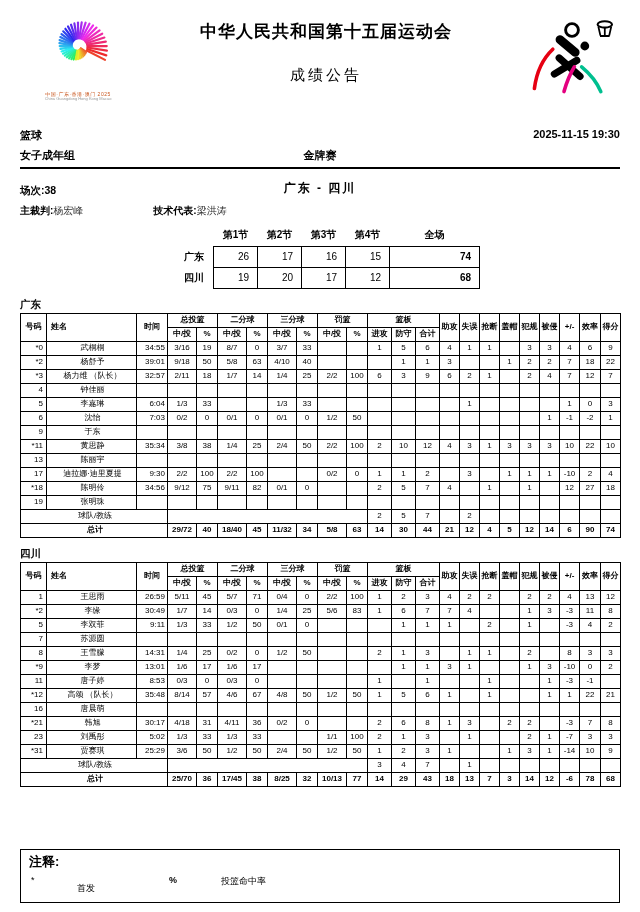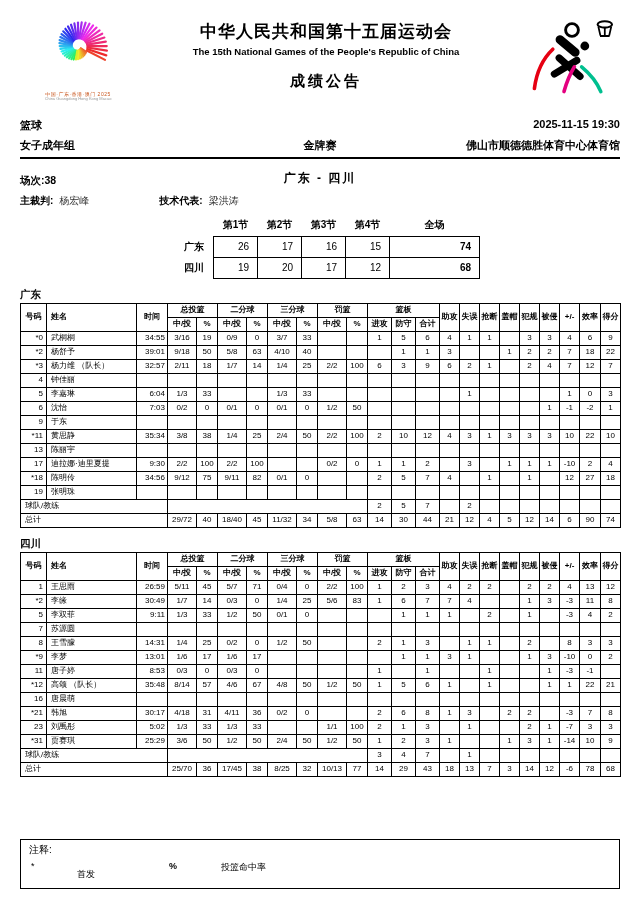--- a/index.html
+++ b/index.html
@@ -12,60 +12,60 @@
   .page { padding: 8px 20px 0 20px; }
 
   
   .hdr { display:flex; align-items:flex-start;justify-content:center; }
   .emblem-wrap { width:116px; text-align:center; }
   .emblem-cap { font-size:5px; color:#c9571f; line-height:1.2; margin-top:1px; letter-spacing:.5px; }
   .emblem-cap-en { font-size:4px; color:#9a9a9a; line-height:1.1; }
   .titles { flex:1; text-align:center; padding-top:12px; }
   .title-cn { font-size:17px; font-weight:bold; letter-spacing:1px; }
   .title-en { font-size:9.5px; font-weight:bold; margin-top:3px; }
-  .doc-title { font-size:15px; font-weight:bold; letter-spacing:3px; margin-top:15px; }
+  .doc-title { font-size:15px; font-weight:normal; letter-spacing:3px; margin-top:23px; }
   .picto-wrap { width:104px; padding-top:4px; text-align:right; }
 
-  .info1 { display:flex; justify-content:space-between; font-weight:bold; font-size:11px; margin-top:2px; }
+  .info1 { display:flex; justify-content:space-between; font-weight:bold; font-size:11px; margin-top:12px; }
   .info2 { display:grid; grid-template-columns:1fr auto 1fr; font-weight:bold; font-size:11px; margin-top:5px; }
   .info2 .r { text-align:right; }
   .rule { border-top:2.5px solid #000; margin-top:4px; }
 
   
   .match-line { position:relative; margin-top:11px; height:15px; }
   .game-no { font-weight:bold; font-size:10.5px; }
   .matchup { position:absolute; left:0; right:0; top:0; text-align:center; font-weight:bold; font-size:12px; letter-spacing:2px; }
   .off-line { margin-top:9px; font-size:10px; height:14px; }
   .off-line .lab { font-weight:bold; }
-  .off-line .val { color:#333; margin-left:6px; }
+  .off-line .val { color:#333; }
   .off-gap { display:inline-block; width:70px; }
 
   
   .qwrap { width:fit-content; margin:8px auto 8px auto; transform:translateX(12px); }
   table.qtable { border-collapse:collapse; font-size:10px; }
   .qtable th { font-weight:bold; border:none; height:20px; vertical-align:bottom; padding:0 0 4px 0; text-align:center; }
   .qtable td { border:1px solid #000; height:21px; text-align:right; padding-right:8px; }
   .qtable td.teamname { border:none; font-weight:bold; padding-right:9px; }
   .qtable .q { width:44px; }
   .qtable .tot { width:90px; font-weight:bold; }
 
   
   .section-label { font-weight:bold; font-size:10.5px; margin:9px 0 1px 0; }
   table.box { border-collapse:collapse; table-layout:fixed; width:600px; font-size:8px; border:1.5px solid #000; }
   .box th, .box td { border:1px solid #000; height:14px; line-height:1.05; padding:0 2px; overflow:hidden; white-space:nowrap; text-align:center; vertical-align:middle; }
   .box th { font-weight:bold; padding:0 1px; }
   .box th.l { text-align:left; padding-left:4px; }
   .box td.no { text-align:right; padding-right:3px; }
-  .box td.nm { text-align:left; padding-left:4px;margin-left:32px; }
+  .box td.nm { text-align:center; padding-left:4px;margin-left:32px; }
   .box td.tm { text-align:right; padding-right:2px; }
-  .box tr.total td { font-weight:normal; }
+  .box tr.total td { font-weight:bold; }
 
   
   .notes { margin-top:62px; border:1.5px solid #000; padding:3px 8px 7px 8px; font-size:9px; }
-  .notes .nl { font-weight:normal; font-size:10px; }
+  .notes .nl { font-weight:bold; font-size:13px; }
   .note-items { margin-top:4px; display:flex; }
   .note-items .s1 { width:48px; padding-left:2px; }
   .note-items .t1 { width:92px;margin-top:7px; }
   .note-items .s2 { width:52px; font-weight:bold; }
 </style>
 </head>
 <body>
 
 <div class="page">
 
@@ -111,21 +111,20 @@
           <line x1="54.5" y1="46.5" x2="57.1" y2="54.6" stroke="hsl(45,85%,55%)" stroke-width="2.4" stroke-linecap="round"></line>
           <line x1="53.8" y1="46.8" x2="55.2" y2="55.7" stroke="hsl(52.5,85%,55%)" stroke-width="2.4" stroke-linecap="round"></line>
           <line x1="53.0" y1="47.0" x2="53.0" y2="56.5" stroke="hsl(60,85%,55%)" stroke-width="2.4" stroke-linecap="round"></line>
           <line x1="52.2" y1="47.2" x2="50.6" y2="56.8" stroke="hsl(67.5,85%,55%)" stroke-width="2.4" stroke-linecap="round"></line>
         </svg>
       <div class="emblem-cap">中国·广东·香港·澳门 2025</div>
       <div class="emblem-cap-en">China Guangdong Hong Kong Macao</div>
     </div>
     <div class="titles">
       <div class="title-cn">中华人民共和国第十五届运动会</div>
-      <div class="title-en">The 15th National Games of the People's Republic of China</div>
       <div class="doc-title">成绩公告</div>
     </div>
     <div class="picto-wrap">
       <svg width="96" height="100" viewBox="0 0 120 120">
         <ellipse cx="101" cy="13" rx="9" ry="4" fill="none" stroke="#000" stroke-width="2.6"></ellipse>
         <path d="M93,16 L95.5,27 M101,17 L101,28 M109,16 L106.5,27 M95,27.5 L107,27.5" fill="none" stroke="#000" stroke-width="2.2"></path>
         <circle cx="60" cy="20" r="8" fill="none" stroke="#000" stroke-width="3.6"></circle>
         <path d="M45,32 L64,48" stroke="#000" stroke-width="11" stroke-linecap="round"></path>
         <circle cx="76" cy="40" r="5.5" fill="#000"></circle>
         <path d="M38,75 L66,58" stroke="#000" stroke-width="9" stroke-linecap="round"></path>
@@ -137,21 +136,20 @@
     </div>
   </div>
 
   <div class="info1">
     <span>篮球</span>
     <span>2025-11-15 19:30</span>
   </div>
   <div class="info2">
     <span>女子成年组</span>
     <span>金牌赛</span>
-    <span class="r">佛山市顺德德胜体育中心体育馆</span>
   </div>
   <div class="rule"></div>
 
   <div class="match-line">
     <span class="game-no">场次:38</span>
     <span class="matchup">广东  -  四川</span>
   </div>
   <div class="off-line">
     <span class="lab">主裁判:</span><span class="val">杨宏峰</span><span class="off-gap"></span><span class="lab">技术代表:</span><span class="val">梁洪涛</span>
   </div>
@@ -248,21 +246,21 @@
         <th>合计</th>
       </tr>
     </thead>
     <tbody>
         <tr>
           <td class="no">*0</td>
           <td class="nm">武桐桐</td>
           <td class="tm">34:55</td>
           <td class="ct">3/16</td>
           <td class="ct">19</td>
-          <td class="ct">0/9</td>
+          <td class="ct">8/7</td>
           <td class="ct">0</td>
           <td class="ct">3/7</td>
           <td class="ct">33</td>
           <td class="ct"></td>
           <td class="ct"></td>
           <td class="ct">1</td>
           <td class="ct">5</td>
           <td class="ct">6</td>
           <td class="ct">4</td>
           <td class="ct">1</td>

